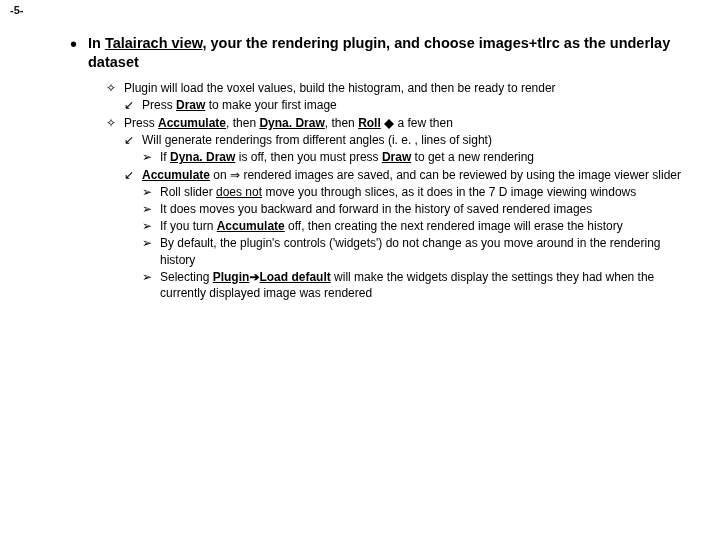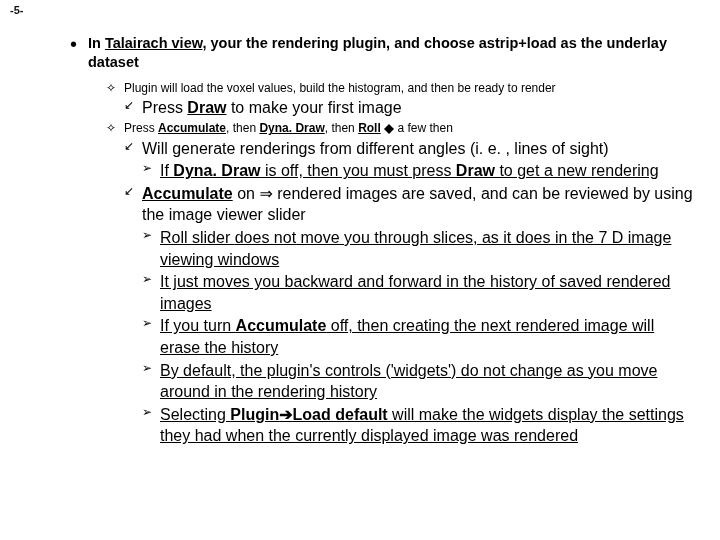--- a/index.html
+++ b/index.html
@@ -53,46 +53,46 @@
   .l1row { display:flex; align-items:flex-start; margin-top:2px;}
   .l1bul {
     width: 18px; flex:0 0 18px;
     font-size: 12px; line-height: 1.35;
     color:#000;
   }
   .l1txt { font-size: 12px; line-height: 1.35; flex:1; }
   .l2block { margin-left: 18px; }
   .l2row { display:flex; align-items:flex-start; margin-top:1px;}
   .l2bul { width:18px; flex:0 0 18px; font-size:12px; line-height:1.35; }
-  .l2txt { font-size:16px; line-height:1.35; flex:1; }
+  .l2txt { font-size:12px; line-height:1.35; flex:1; }
   .l3block { margin-left: 18px; }
   .l3row { display:flex; align-items:flex-start; margin-top:1px;}
   .l3bul { width:18px; flex:0 0 18px; font-size:12px; line-height:1.35; }
-  .l3txt { font-size:16px; line-height:1.35; flex:1;text-decoration:underline;}
+  .l3txt { font-size:12px; line-height:1.35; flex:1;}
   .u { text-decoration: underline; }
   .b { font-weight: bold; }
   .arrow-r { font-family: Arial; }
   .rollglyph {
     display:inline-block;
     width:10px; height:10px;
     vertical-align:middle;
   }
 </style>
 </head>
 <body>
 
 <div class="page">
   <div class="pagenum">-5-</div>
 
   <div class="content">
 
     <div class="row">
       <div class="bullet-dot">•</div>
       <div class="level0-text">
-        <span>In </span><span class="u">Talairach view</span><span>, your the rendering plugin, and choose </span><span>astrip+load</span><span> as the underlay dataset</span>
+        <span>In </span><span class="u">Talairach view</span><span>, your the rendering plugin, and choose </span><span>images+tlrc</span><span> as the underlay dataset</span>
       </div>
     </div>
 
     <div class="level1-block">
 
       <div class="l1row">
         <div class="l1bul">✧</div>
         <div class="l1txt">Plugin will load the voxel values, build the histogram, and then be ready to render</div>
       </div>
 
@@ -143,21 +143,21 @@
 
           <div class="l3row">
             <div class="l3bul">➢</div>
             <div class="l3txt">
               <span>Roll slider </span><span class="u">does not</span><span> move you through slices, as it does in the 7 D image viewing windows</span>
             </div>
           </div>
 
           <div class="l3row">
             <div class="l3bul">➢</div>
-            <div class="l3txt">It just moves you backward and forward in the history of saved rendered images</div>
+            <div class="l3txt">It does moves you backward and forward in the history of saved rendered images</div>
           </div>
 
           <div class="l3row">
             <div class="l3bul">➢</div>
             <div class="l3txt">
               <span>If you turn </span><span class="b u">Accumulate</span><span> off, then creating the next rendered image will erase the history</span>
             </div>
           </div>
 
           <div class="l3row">

